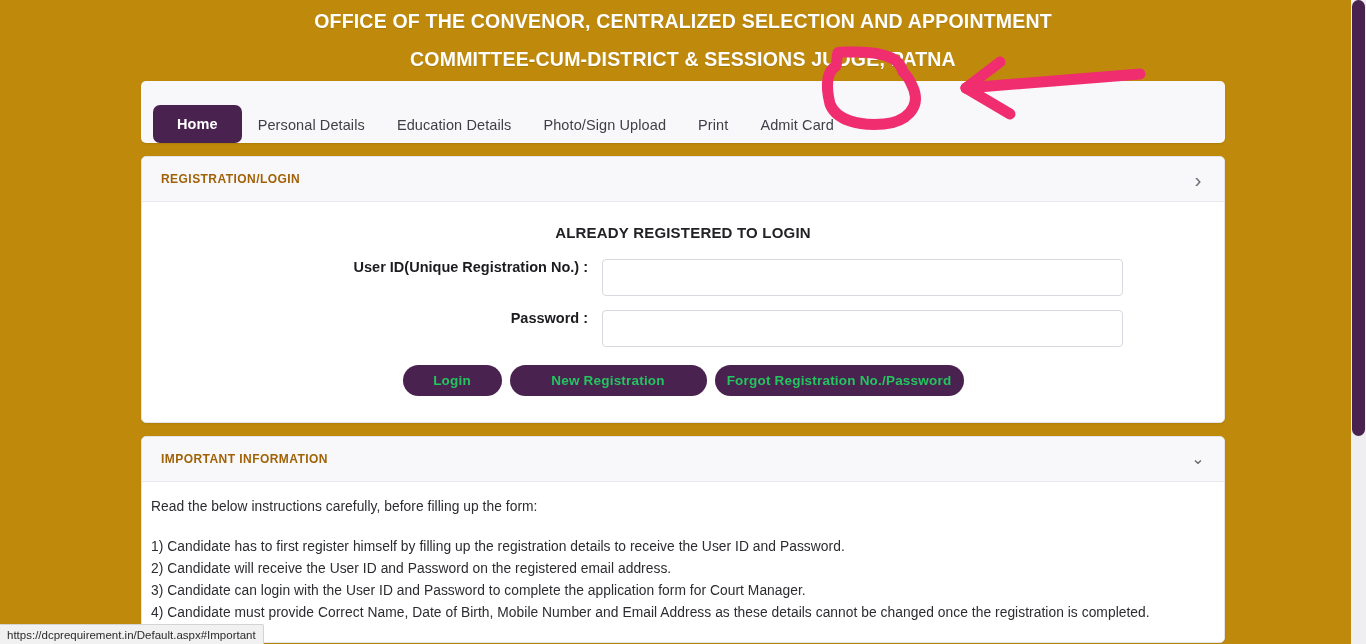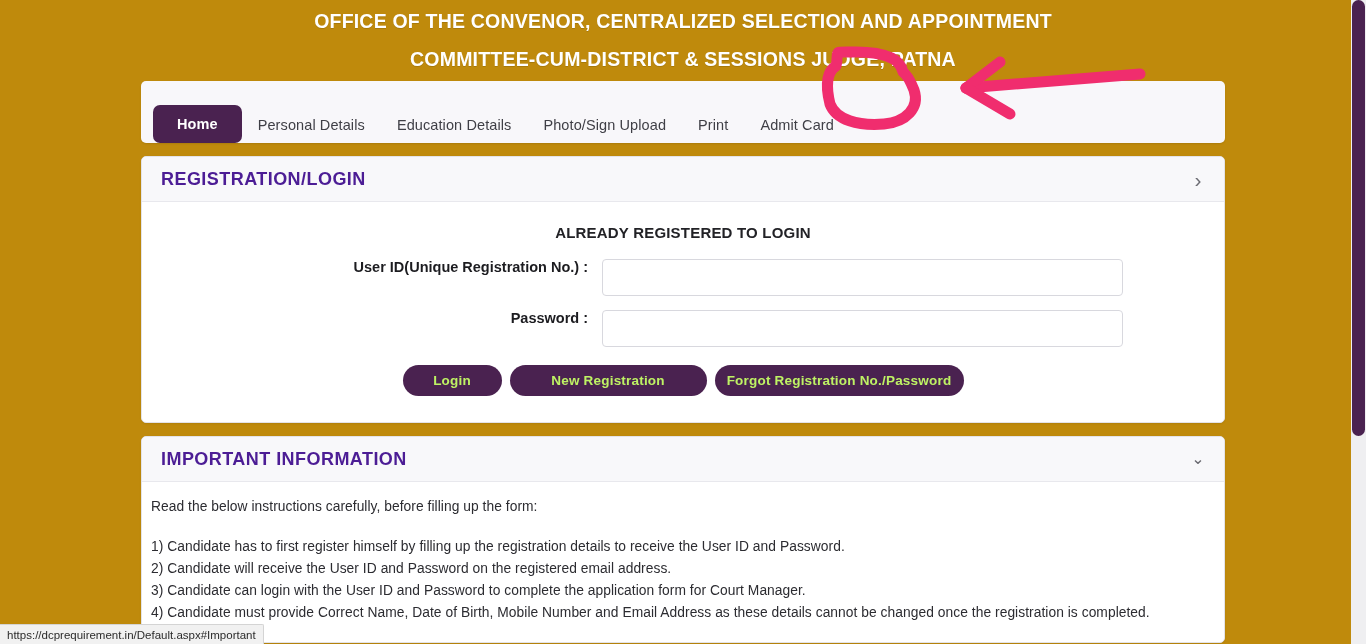--- a/index.html
+++ b/index.html
@@ -77,22 +77,22 @@
     background: #f8f8fa;
     border-bottom: 1px solid #e8e8ed;
     height: 45px;
     display: flex;
     align-items: center;
     justify-content: space-between;
     padding: 0 19px;
     cursor: pointer;
   }
   .panel-title {
-    color: #4c1d95;
-    font-size: 18px;
+    color: #a16207;
+    font-size: 12px;
     font-weight: bold;
     letter-spacing: 0.45px;
   }
   .chev {
     color: #6b6b72;
     font-size: 16px;
     line-height: 1;
     width: 14px;
     text-align: center;
   }
@@ -137,21 +137,21 @@
     outline: none;
   }
   .btn-row {
     display: flex;
     justify-content: center;
     gap: 8px;
     margin-top: 18px;
   }
   .btn {
     background: #4a2250;
-    color: #bef264;
+    color: #22c55e;
     border: none;
     border-radius: 17px;
     height: 31px;
     font-size: 13.5px;
     font-weight: bold;
     font-family: "Liberation Sans", sans-serif;
     cursor: pointer;
     letter-spacing: 0.2px;
     white-space: nowrap;
   }

